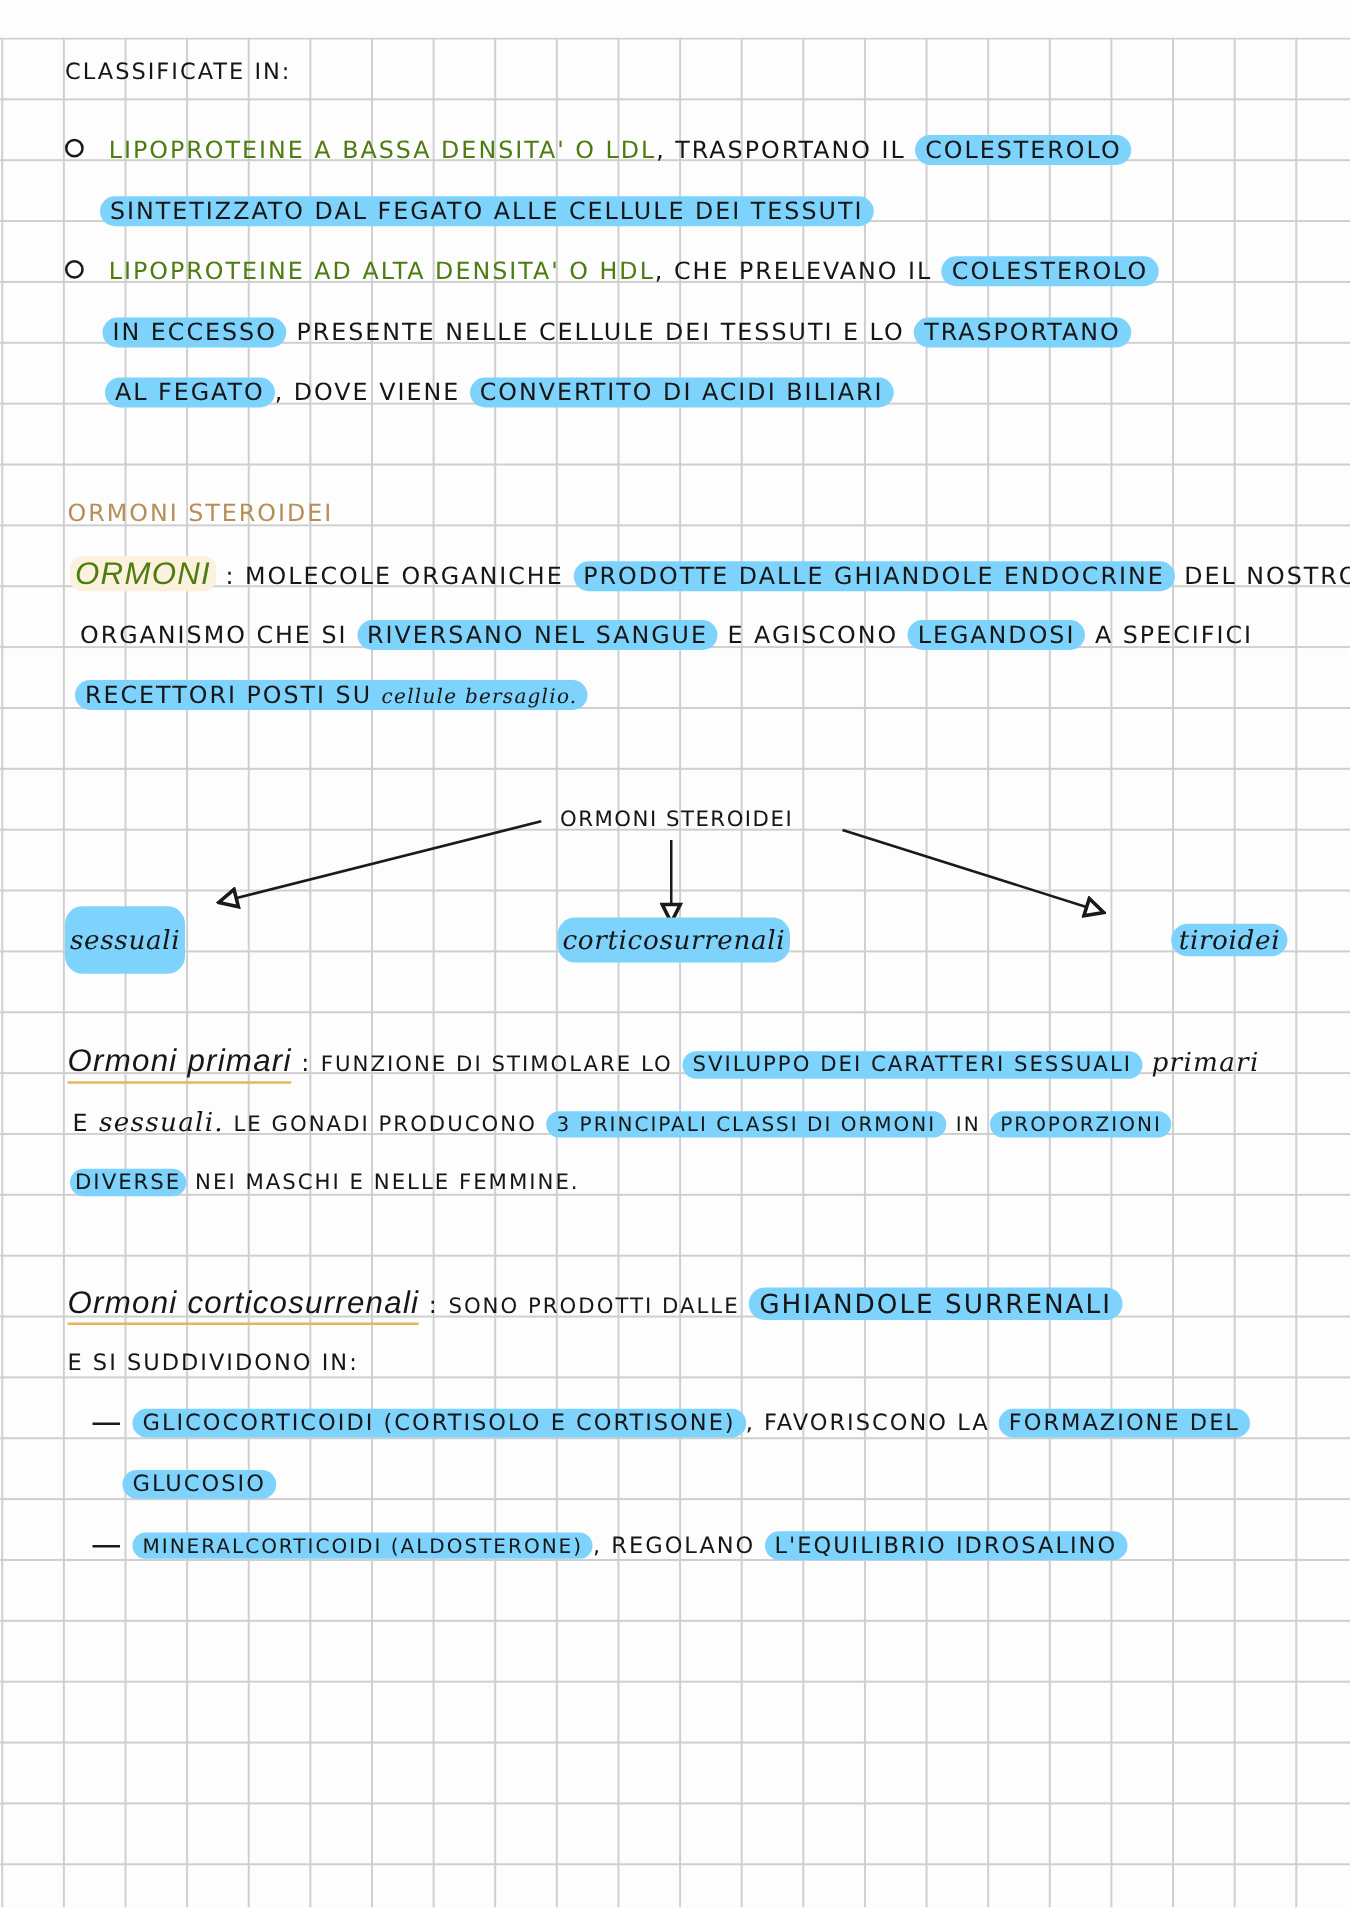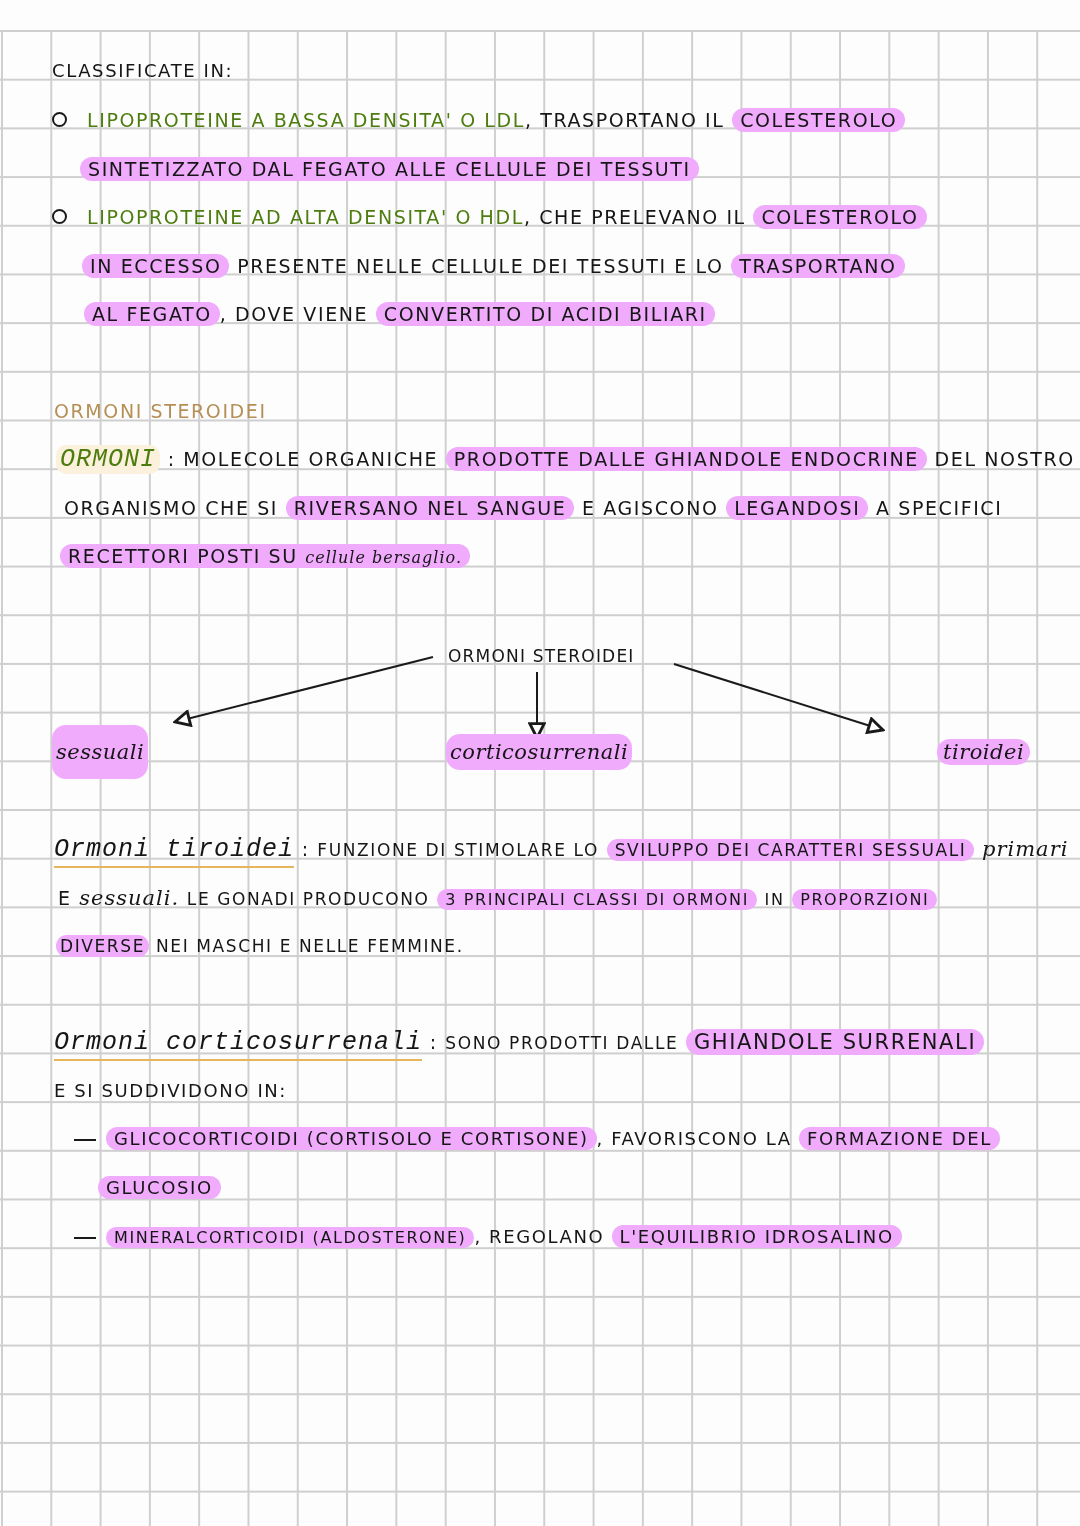--- a/index.html
+++ b/index.html
@@ -29,34 +29,34 @@
   .line {
     position: absolute;
     white-space: nowrap;
     font-size: 19px;
     letter-spacing: 1.6px;
     line-height: 30px;
     height: 30px;
   }
   .caps { text-transform: uppercase; }
   .hl {
-    background: #f0abfc;
+    background: #7dd3fc;
     border-radius: 14px;
     padding: 1px 8px;
   }
   .orange { color: #4d7c0f; }
   .gold { color: #b58f56; }
   .script {
     font-family: "DejaVu Serif", serif;
     font-style: italic;
     letter-spacing: 1px;
     text-transform: none;
   }
   .big-script {
-    font-family: Liberation Mono, monospace;
+    font-family: Liberation Sans, sans-serif;
     font-style: italic;
     font-size: 25px;
     letter-spacing: 1px;
   }
   .ul-orange {
     border-bottom: 2.5px solid #e6b65a;
     padding-bottom: 2px;
   }
   .bullet {
     display: inline-block;
@@ -86,21 +86,21 @@
     font-size: 21px;
     letter-spacing: 0.5px;
   }
 </style>
 </head>
 <body>
 
 <div class="grid"></div>
 <div class="topband"></div>
 
-<div class="line caps" style="left:52px; top:56px; font-size:18px;">
+<div class="line caps" style="left:52px; top:43px; font-size:18px;">
   <span>CLASSIFICATE IN:</span>
 </div>
 
 <div class="line caps" style="left:52px; top:105px;">
   <span class="bullet"></span><span class="orange">LIPOPROTEINE A BASSA DENSITA' O LDL</span><span>, TRASPORTANO IL</span>
   <span class="hl">COLESTEROLO</span>
 </div>
 <div class="line caps" style="left:80px; top:154px;">
   <span class="hl">SINTETIZZATO DAL FEGATO ALLE CELLULE DEI TESSUTI</span>
 </div>
@@ -159,21 +159,21 @@
   <span class="hl node-script" style="padding:15px 4px;">sessuali</span>
 </div>
 <div class="line" style="left:446px; top:737px;">
   <span class="hl node-script" style="padding:6px 4px;">corticosurrenali</span>
 </div>
 <div class="line" style="left:920px; top:737px;">
   <span class="hl node-script" style="padding:1px 6px;margin-left:17px;">tiroidei</span>
 </div>
 
 <div class="line caps" style="left:54px; top:834px;">
-  <span class="big-script ul-orange" style="text-transform:none;">Ormoni tiroidei</span>
+  <span class="big-script ul-orange" style="text-transform:none;">Ormoni primari</span>
   <span>:</span>
   <span style="font-size:17px;">FUNZIONE DI STIMOLARE LO</span>
   <span class="hl" style="font-size:17px;">SVILUPPO DEI CARATTERI SESSUALI</span>
   <span class="script" style="font-size:21px;">primari</span>
 </div>
 <div class="line caps" style="left:58px; top:883px;">
   <span>E</span>
   <span class="script" style="font-size:21px;">sessuali.</span>
   <span style="font-size:17px;">LE GONADI PRODUCONO</span>
   <span class="hl" style="font-size:16px;">3 PRINCIPALI CLASSI DI ORMONI</span>

